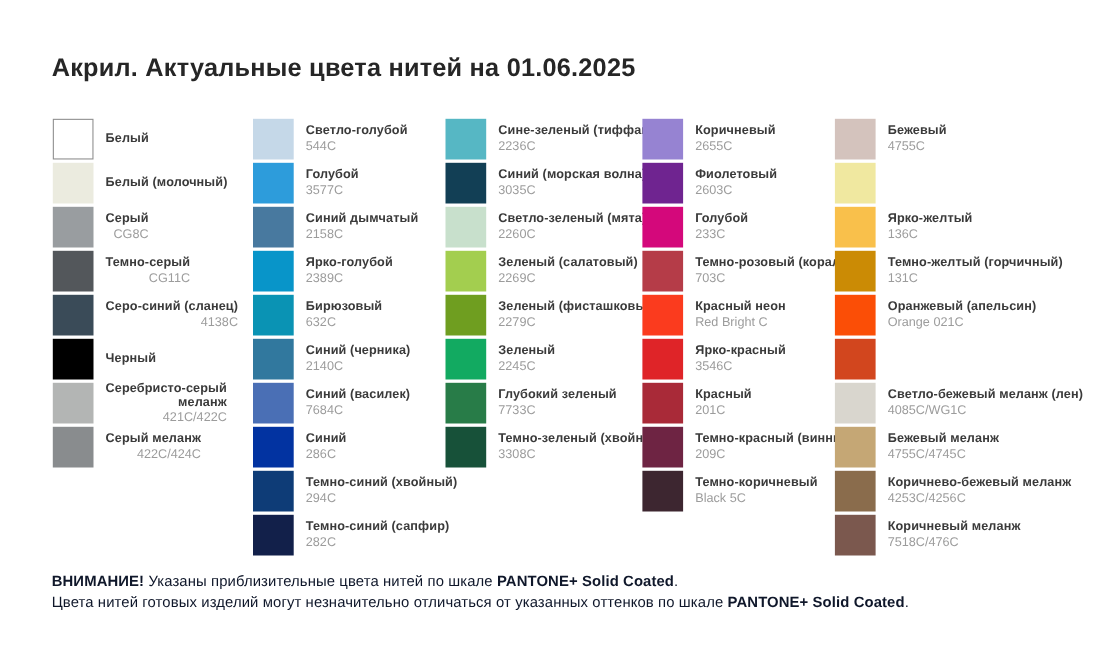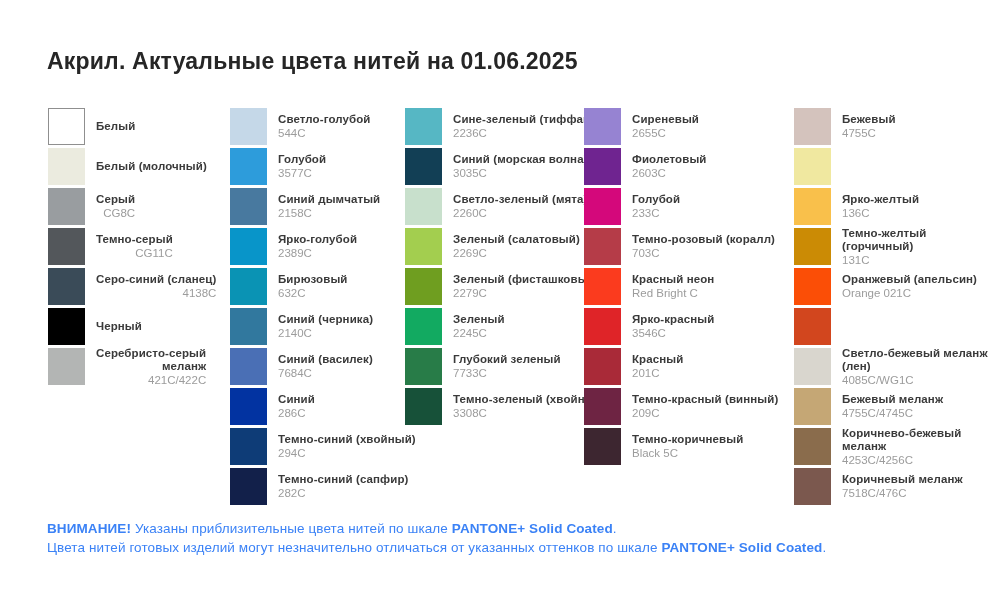--- a/index.html
+++ b/index.html
@@ -53,21 +53,21 @@
     color: #9c9c9c;
     line-height: 13px;
     margin-top: 1px;
     white-space: nowrap;
   }
   .footer {
     position: absolute;
     left: 47px; top: 520px;
     font-size: 13.5px;
     line-height: 18.5px;
-    color: #3b82f6;
+    color: #0f172a;
     letter-spacing: 0.1px;
   }
   .footer b { font-weight: 700; }
 </style>
 </head>
 <body>
 
 <div class="title">Акрил. Актуальные цвета нитей на 01.06.2025</div>
 
 <div class="grid" id="grid">
@@ -112,20 +112,27 @@
         </div>
       </div>
       <div class="item">
         <div class="swatch" style="background: rgb(179, 181, 180);"></div>
         <div class="txt">
           <div class="nm">Серебристо-серый
 меланж</div>
           <div class="cd">421C/422C</div>
         </div>
       </div>
+      <div class="item">
+        <div class="swatch" style="background: rgb(137, 140, 142);"></div>
+        <div class="txt">
+          <div class="nm">Серый меланж</div>
+          <div class="cd">422C/424C</div>
+        </div>
+      </div>
     </div>
     <div class="col" style="left: 182px;">
       <div class="item">
         <div class="swatch" style="background: rgb(197, 216, 232);"></div>
         <div class="txt">
           <div class="nm">Светло-голубой</div>
           <div class="cd">544C</div>
         </div>
       </div>
       <div class="item">
@@ -247,21 +254,21 @@
         <div class="txt">
           <div class="nm">Темно-зеленый (хвойный)</div>
           <div class="cd">3308C</div>
         </div>
       </div>
     </div>
     <div class="col" style="left: 536px;">
       <div class="item">
         <div class="swatch" style="background: rgb(150, 131, 210);"></div>
         <div class="txt">
-          <div class="nm">Сиреневый</div>
+          <div class="nm">Коричневый</div>
           <div class="cd">2655C</div>
         </div>
       </div>
       <div class="item">
         <div class="swatch" style="background: rgb(111, 36, 144);"></div>
         <div class="txt">
           <div class="nm">Фиолетовый</div>
           <div class="cd">2603C</div>
         </div>
       </div>
@@ -308,21 +315,21 @@
         </div>
       </div>
       <div class="item">
         <div class="swatch" style="background: rgb(61, 38, 48);"></div>
         <div class="txt">
           <div class="nm">Темно-коричневый</div>
           <div class="cd">Black 5C</div>
         </div>
       </div>
     </div>
-    <div class="col" style="left: 746px;">
+    <div class="col" style="left: 711px;">
       <div class="item">
         <div class="swatch" style="background: rgb(212, 195, 189);"></div>
         <div class="txt">
           <div class="nm">Бежевый</div>
           <div class="cd">4755C</div>
         </div>
       </div>
       <div class="item">
         <div class="swatch" style="background: rgb(240, 232, 160);"></div>
       </div>

